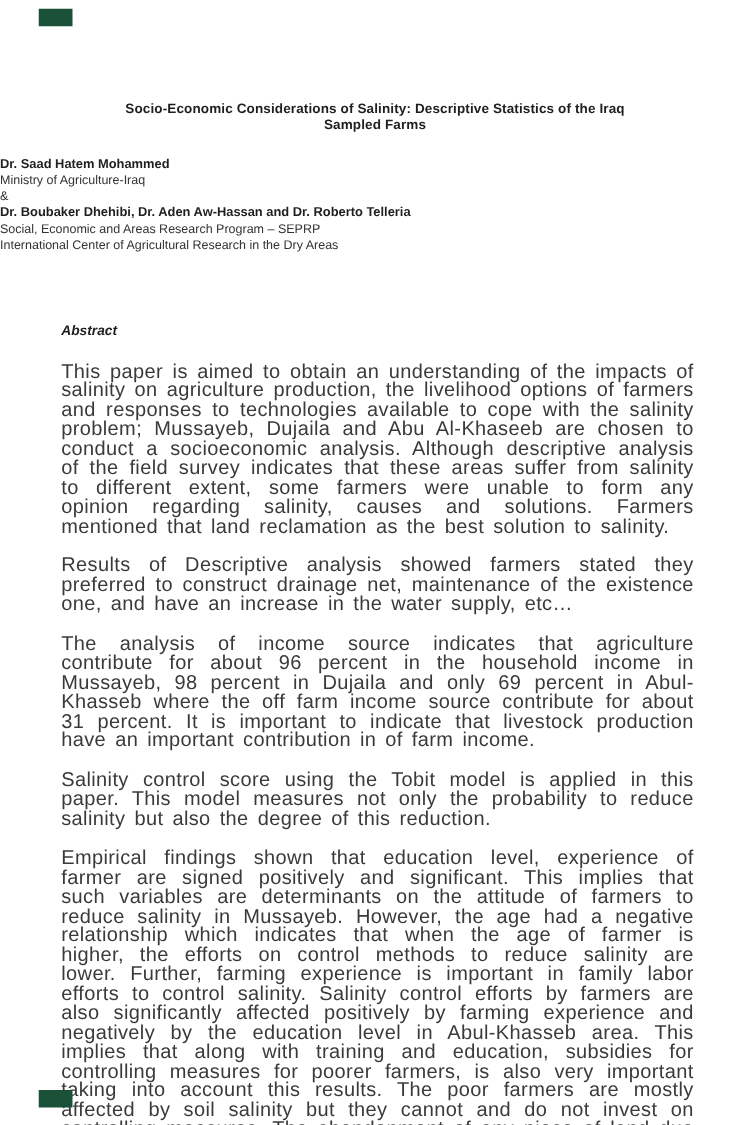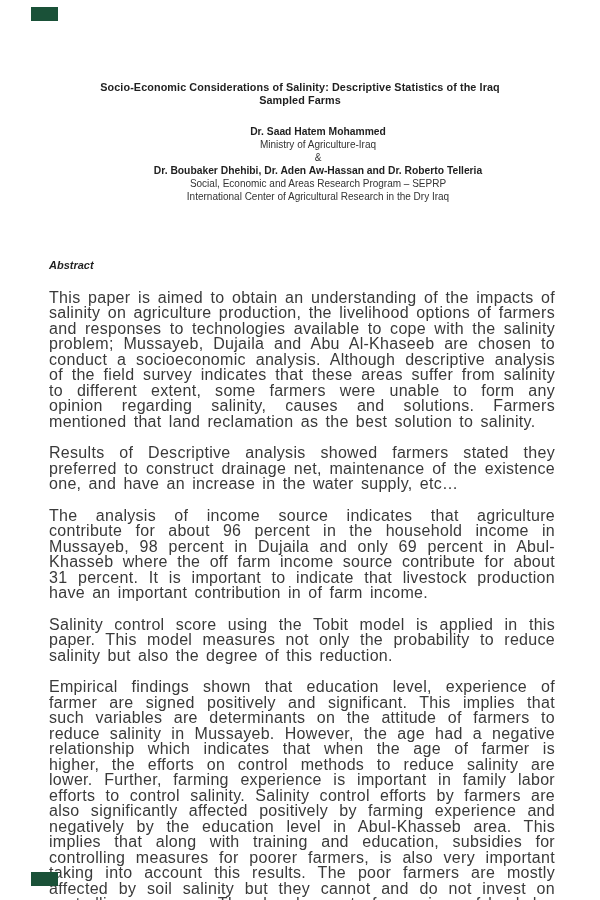--- a/index.html
+++ b/index.html
@@ -33,25 +33,24 @@
     font-size: 10.8px;
     font-weight: bold;
     line-height: 13px;
     letter-spacing: 0.1px;
     color: #1f1f1f;
   }
   .doc-title span { display: block; }
 
   .authors-block {
     margin-top: 18px;
-    text-align: center;
+    text-align: left;
     font-size: 10px;
     line-height: 13px;
     color: #333333;
-    padding-left: 36px;
   }
   .author-name {
     font-size: 10.3px;
     font-weight: bold;
     color: #1f1f1f;
   }
   .affiliation { font-weight: normal; }
   .amp { font-size: 10px; }
 
   .abstract-section {
@@ -88,21 +87,21 @@
       <span>Sampled Farms</span>
     </h1>
   </div>
 
   <div class="authors-block">
     <div class="author-name">Dr. Saad Hatem Mohammed</div>
     <div class="affiliation">Ministry of Agriculture-Iraq</div>
     <div class="amp">&amp;</div>
     <div class="author-name">Dr. Boubaker Dhehibi, Dr. Aden Aw-Hassan and Dr. Roberto Telleria</div>
     <div class="affiliation">Social, Economic and Areas Research Program – SEPRP</div>
-    <div class="affiliation">International Center of Agricultural Research in the Dry Iraq</div>
+    <div class="affiliation">International Center of Agricultural Research in the Dry Areas</div>
   </div>
 
   <div class="abstract-section">
     <h2 class="abstract-heading">Abstract</h2>
     <div class="abstract-body">
       <p>This paper is aimed to obtain an understanding of the impacts of salinity on agriculture production, the livelihood options of farmers and responses to technologies available to cope with the salinity problem; Mussayeb, Dujaila and Abu Al-Khaseeb are chosen to conduct a socioeconomic analysis. Although descriptive analysis of the field survey indicates that these areas suffer from salinity to different extent, some farmers were unable to form any opinion regarding salinity, causes and solutions. Farmers mentioned that land reclamation as the best solution to salinity.</p>
       <p>Results of Descriptive analysis showed farmers stated they preferred to construct drainage net, maintenance of the existence one, and have an increase in the water supply, etc…</p>
       <p>The analysis of income source indicates that agriculture contribute for about 96 percent in the household income in Mussayeb, 98 percent in Dujaila and only 69 percent in Abul-Khasseb where the off farm income source contribute for about 31 percent. It is important to indicate that livestock production have an important contribution in of farm income.</p>
       <p>Salinity control score using the Tobit model is applied in this paper. This model measures not only the probability to reduce salinity but also the degree of this reduction.</p>
       <p>Empirical findings shown that education level, experience of farmer are signed positively and significant. This implies that such variables are determinants on the attitude of farmers to reduce salinity in Mussayeb. However, the age had a negative relationship which indicates that when the age of farmer is higher, the efforts on control methods to reduce salinity are lower. Further, farming experience is important in family labor efforts to control salinity. Salinity control efforts by farmers are also significantly affected positively by farming experience and negatively by the education level in Abul-Khasseb area. This implies that along with training and education, subsidies for controlling measures for poorer farmers, is also very important taking into account this results. The poor farmers are mostly affected by soil salinity but they cannot and do not invest on controlling measures. The abandonment of any piece of land due to salinity will have serious impact on their living.</p>

